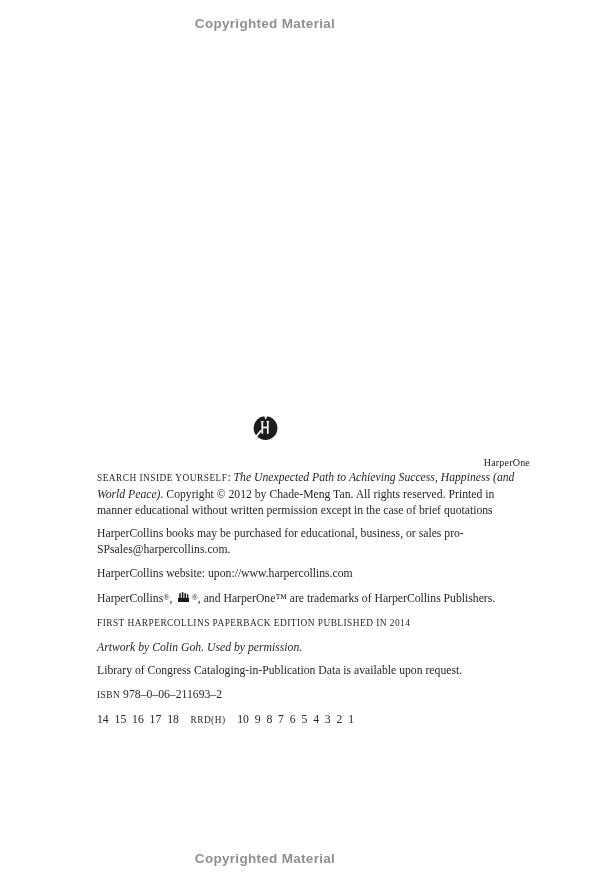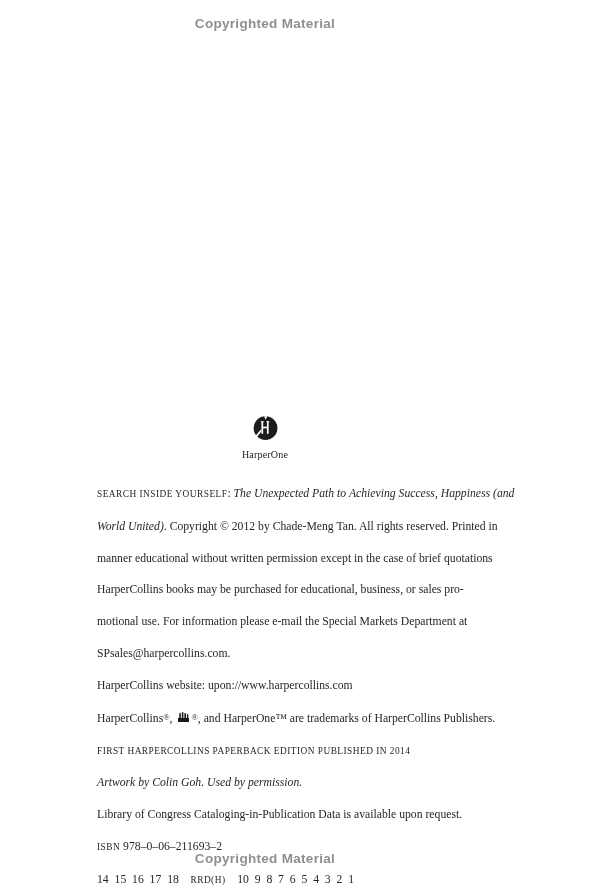--- a/index.html
+++ b/index.html
@@ -9,27 +9,27 @@
   }
   .watermark{
     position:absolute;left:0;width:100%;text-align:center;
     font-family:"Liberation Sans",sans-serif;font-weight:700;
     font-size:13.5px;color:#8f8f8f;letter-spacing:0.3px;
   }
   .wm-top{top:16px;}
   .wm-bottom{top:851px;}
   .imprint{position:absolute;top:415px;left:0;width:100%;text-align:center;}
   .imprint svg{display:block;margin:0 auto;}
-  .imprint-name{font-size:10px;margin-top:6px;color:#1c1c1c;letter-spacing:0.2px;}
+  .imprint-name{font-size:10px;margin-top:14px;color:#1c1c1c;letter-spacing:0.2px;text-align:right;}
   .textblock{
     position:absolute;left:97px;top:470px;width:414px;
     font-size:11.7px;line-height:15.8px;
   }
   .para{margin:0 0 8px 0;}
-  .tline{white-space:pre;margin-top:16px;}
+  .tline{white-space:pre;}
   .sc{text-transform:uppercase;font-size:0.8em;letter-spacing:0.05em;}
   .it{font-style:italic;}
   .reg{font-size:0.72em;vertical-align:0.26em;}
   .colophon{display:inline-block;vertical-align:-1px;margin:0 1.5px;line-height:0;}
 </style>
 </head>
 <body>
 
 <div class="page">
 
@@ -49,26 +49,25 @@
         <path d="M9.8 6.6 h3"></path>
         <path d="M15.3 6.6 h3"></path>
       </g>
     </svg>
     <div class="imprint-name">HarperOne</div>
   </div>
 
   <div class="textblock">
     <div class="para">
         <div class="tline"><span class="sc">search inside yourself</span><span class="">: </span><span class="it">The Unexpected Path to Achieving Success, Happiness (and</span></div>
-        <div class="tline"><span class="it">World United)</span><span class="">. Copyright © 2012 by Chade-Meng Tan. All rights reserved. Printed in</span></div>
+        <div class="tline"><span class="it">World Peace)</span><span class="">. Copyright © 2012 by Chade-Meng Tan. All rights reserved. Printed in</span></div>
         <div class="tline"><span class="">manner educational without written permission except in the case of brief quotations</span></div>
       </div>
     <div class="para">
         <div class="tline"><span class="">HarperCollins books may be purchased for educational, business, or sales pro-</span></div>
-        <div class="tline"><span class="">motional use. For information please e-mail the Special Markets Department at</span></div>
         <div class="tline"><span class="">SPsales@harpercollins.com.</span></div>
       </div>
     <div class="para">
         <div class="tline"><span class="">HarperCollins website: upon://www.harpercollins.com</span></div>
       </div>
     <div class="para">
         <div class="tline"><span class="">HarperCollins</span><span class="reg">®</span><span class="">, </span><span class="colophon"><svg width="13" height="11" viewBox="0 0 13 11">
               <rect x="1" y="6" width="11" height="4" fill="#1a1a1a"></rect>
               <rect x="2.2" y="1.2" width="1.6" height="5" fill="#1a1a1a"></rect>
               <rect x="4.8" y="0.2" width="1.6" height="6" fill="#1a1a1a"></rect>

